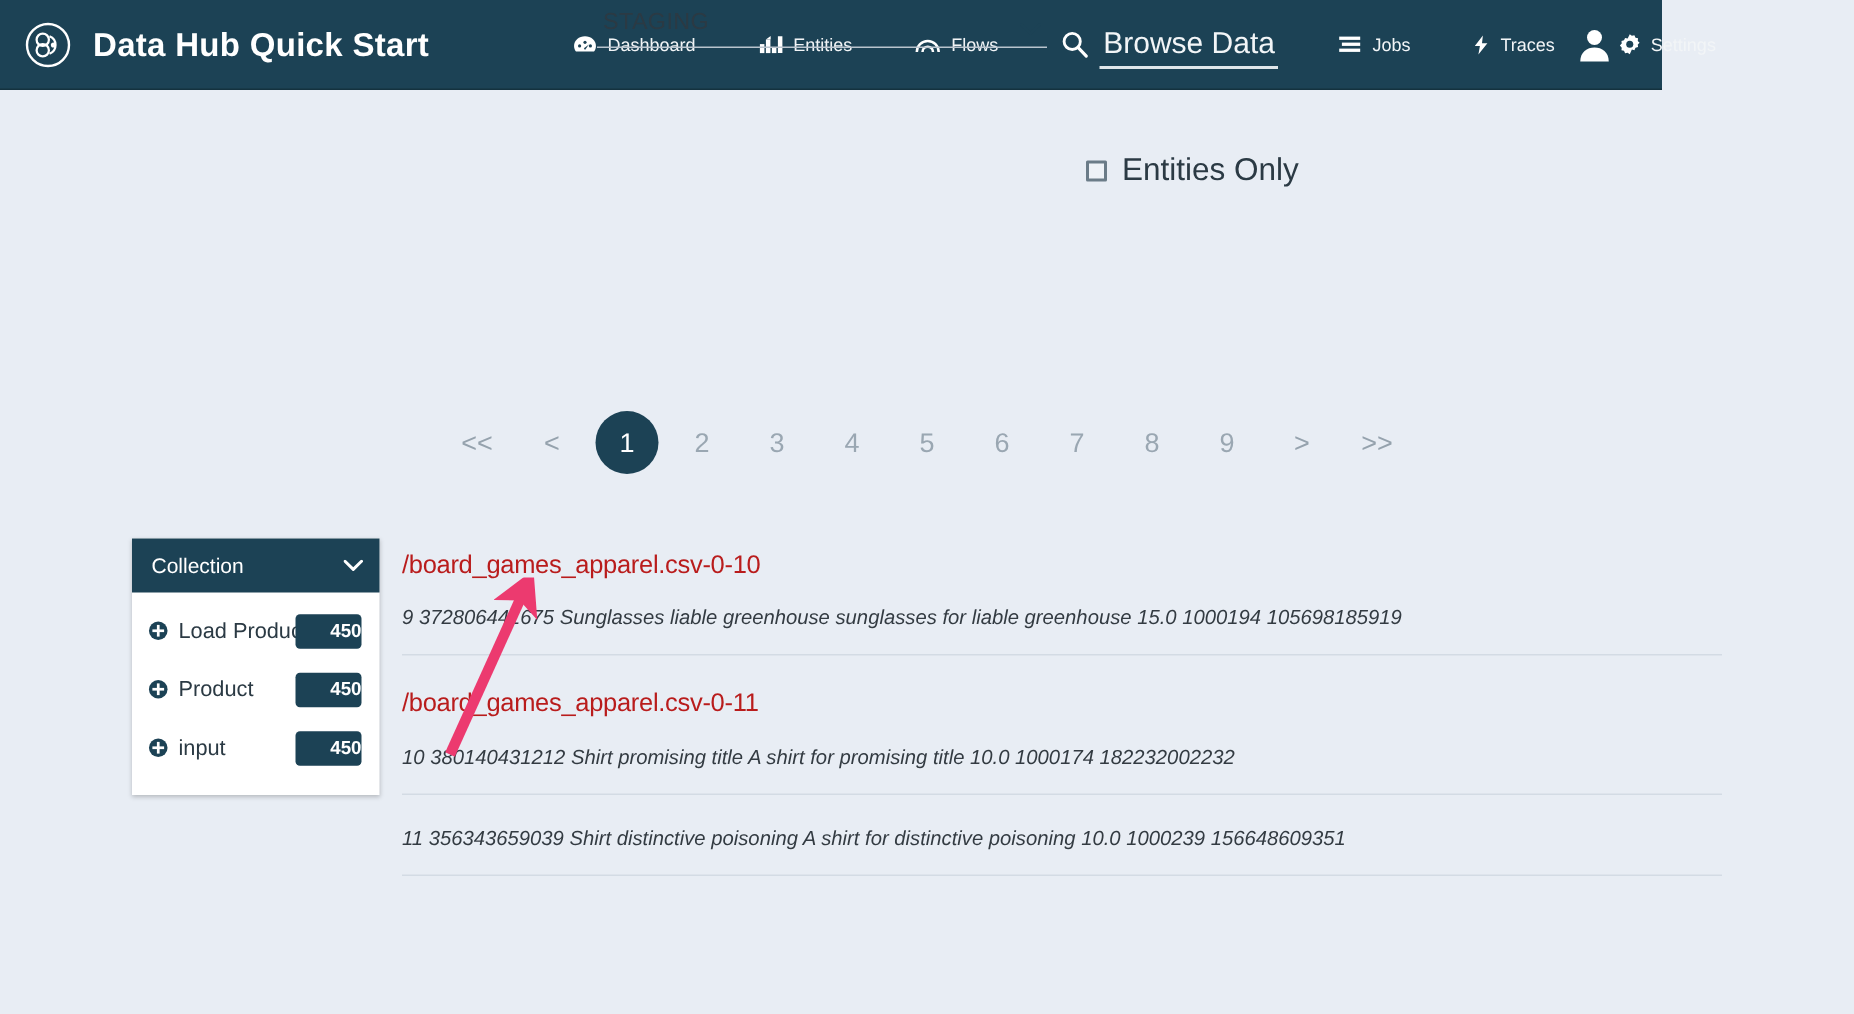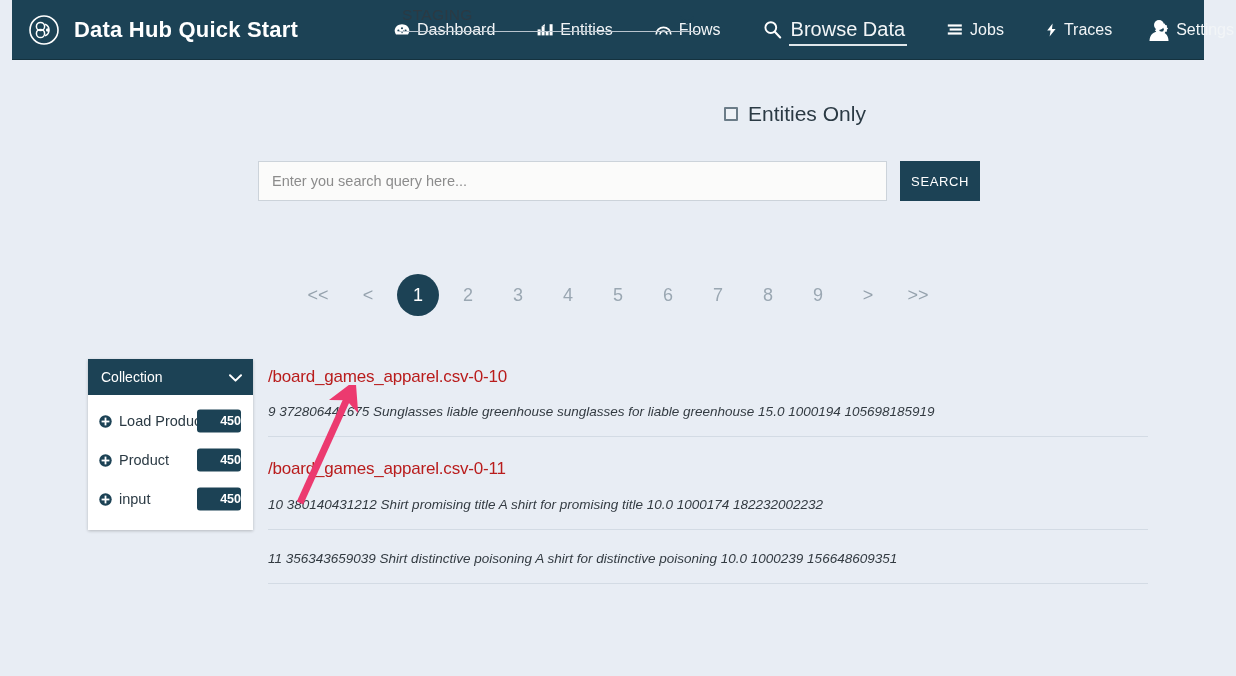--- a/index.html
+++ b/index.html
@@ -9,22 +9,22 @@
     width: 1236px; height: 676px;
     overflow: hidden;
     background: #e8edf4;
     font-family: "Liberation Sans", sans-serif;
     -webkit-font-smoothing: antialiased;
   }
   #app { position: relative; width: 1236px; height: 676px; background:#e8edf4; }
 
   
   .navbar {
-    position: absolute; top: 0; left: 12px;
-    width: 1192px; height: 60px;
+    position: absolute; top: 0; left: 0;
+    width: 1108px; height: 60px;
     background: #1c4255;
     display: flex; align-items: center;
     border-bottom: 1px solid #14323f;
   }
   .brand-logo {
     margin-left: 16px; width: 34px; height: 34px;
     display: flex; align-items: center; justify-content: center;
   }
   .brand-title {
     margin-left: 14px;
@@ -35,21 +35,21 @@
     white-space: nowrap;
   }
   .nav-items {
     display: flex; align-items: center;
     margin-left: 96px;
     height: 60px;
   }
   .nav-item {
     display: flex; align-items: center;
     color: #f2f5f7;
-    font-size: 16px;
+    font-size: 12px;
     padding: 0 0 0 0;
     margin-right: 42px;
     height: 60px;
     position: relative;
     cursor: pointer;
     white-space: nowrap;
   }
   .nav-item .nav-ico {
     display: inline-flex; align-items: center; justify-content: center;
     margin-right: 7px;
@@ -361,24 +361,20 @@
         </svg>
       </span>
     </div>
   </div>
 
   <div class="entities-only">
     <span class="cbox"></span>
     <span class="entities-only-label">Entities Only</span>
   </div>
 
-  <div class="search-wrap">
-    <input class="search-input" type="text" placeholder="Enter you search query here..." style="">
-    <button class="search-button">SEARCH</button>
-  </div>
 
 
   <div class="pagination">
     <div class="pg arrow">&lt;&lt;</div>
     <div class="pg arrow">&lt;</div>
     <div class="pg current">1</div>
     <div class="pg">2</div>
     <div class="pg">3</div>
     <div class="pg">4</div>
     <div class="pg">5</div>

